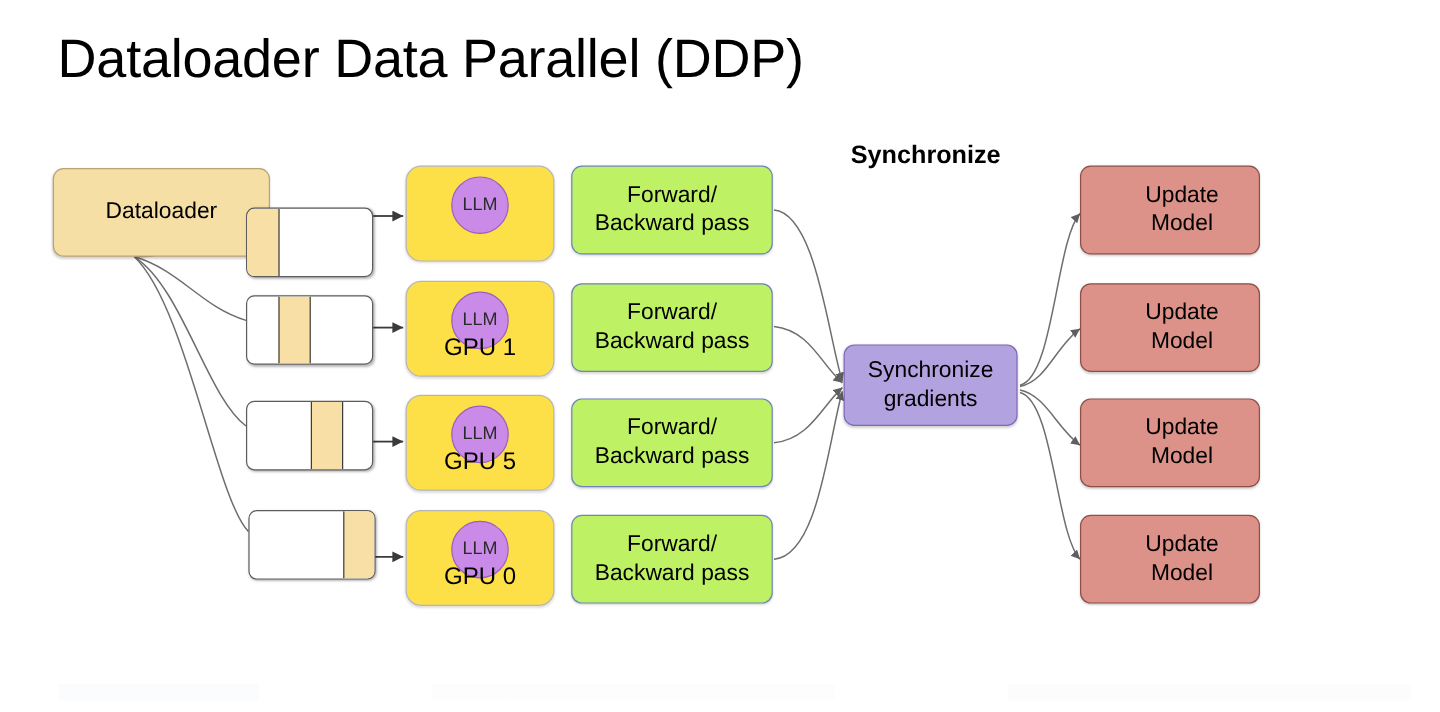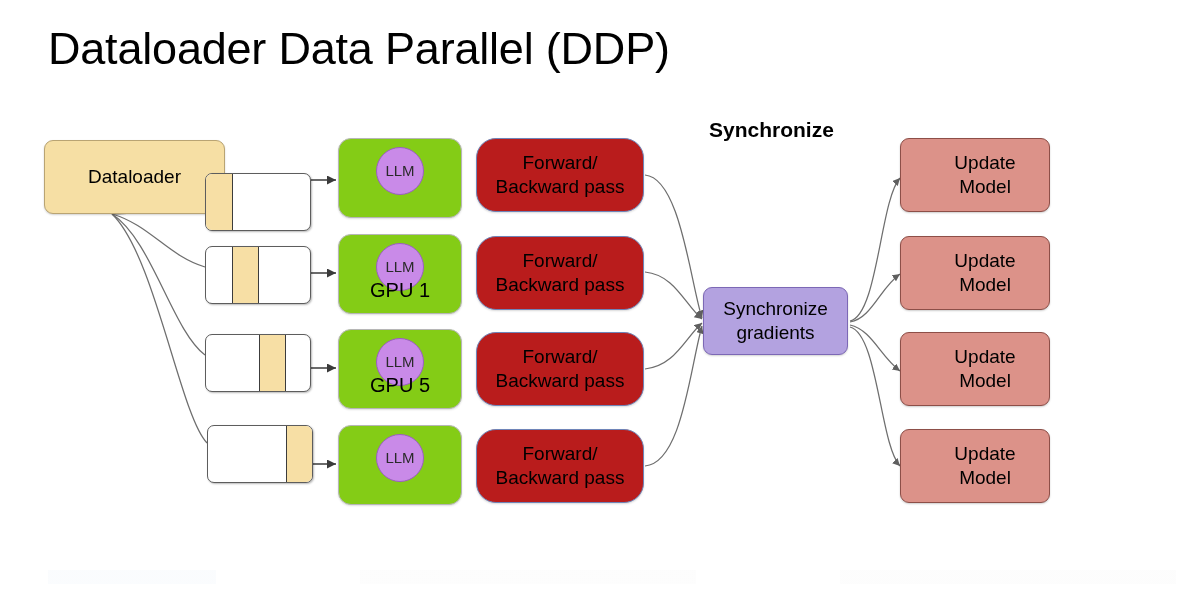--- a/index.html
+++ b/index.html
@@ -68,21 +68,21 @@
     top: 0;
     bottom: 0;
     background: #f7dfa5;
     border-left: 1.2px solid #3c3c3c;
     border-right: 1.2px solid #3c3c3c;
     box-sizing: border-box;
   }
 
   
   .gpu {
-    background: #84cc16;
+    background: #fde047;
     border: 1.4px solid #b6b6b6;
     border-radius: 13px;
     box-shadow: 0 1px 2px rgba(0,0,0,0.13);
     display: block;
     text-decoration: underline;
   }
   .gpu-llm {
     position: absolute;
     width: 46px;
     height: 46px;
@@ -104,23 +104,23 @@
     right: 0;
     bottom: 11px;
     text-align: center;
     font-size: 20px;
     line-height: 24px;
     color: #000;
   }
 
   
   .fwbw {
-    background: #b91c1c;
+    background: #bef264;
     border: 1.3px solid #6f84b8;
-    border-radius: 20px;
+    border-radius: 9px;
     box-shadow: 0 1px 2px rgba(0,0,0,0.15);
   }
 
   
   #sync-heading {
     position: absolute;
     font-size: 21px;
     font-weight: bold;
     color: #000;
     white-space: nowrap;
@@ -285,20 +285,21 @@
     <div>
       <div>Update</div>
       <div>Model</div>
     </div>
   </div>
 
   <div class="node gpu" style="left:338px; top:425px; width:124px; height:80px;">
     <div class="gpu-llm">
       <span>LLM</span>
     </div>
+    <div class="gpu-label">GPU 0</div>
   </div>
   <div class="node fwbw" style="left:476px; top:429px; width:168px; height:74px;">
     <div>
       <div>Forward/</div>
       <div>Backward pass</div>
     </div>
   </div>
   <div class="node update" style="left:900px; top:429px; width:150px; height:74px;">
     <div>
       <div>Update</div>

